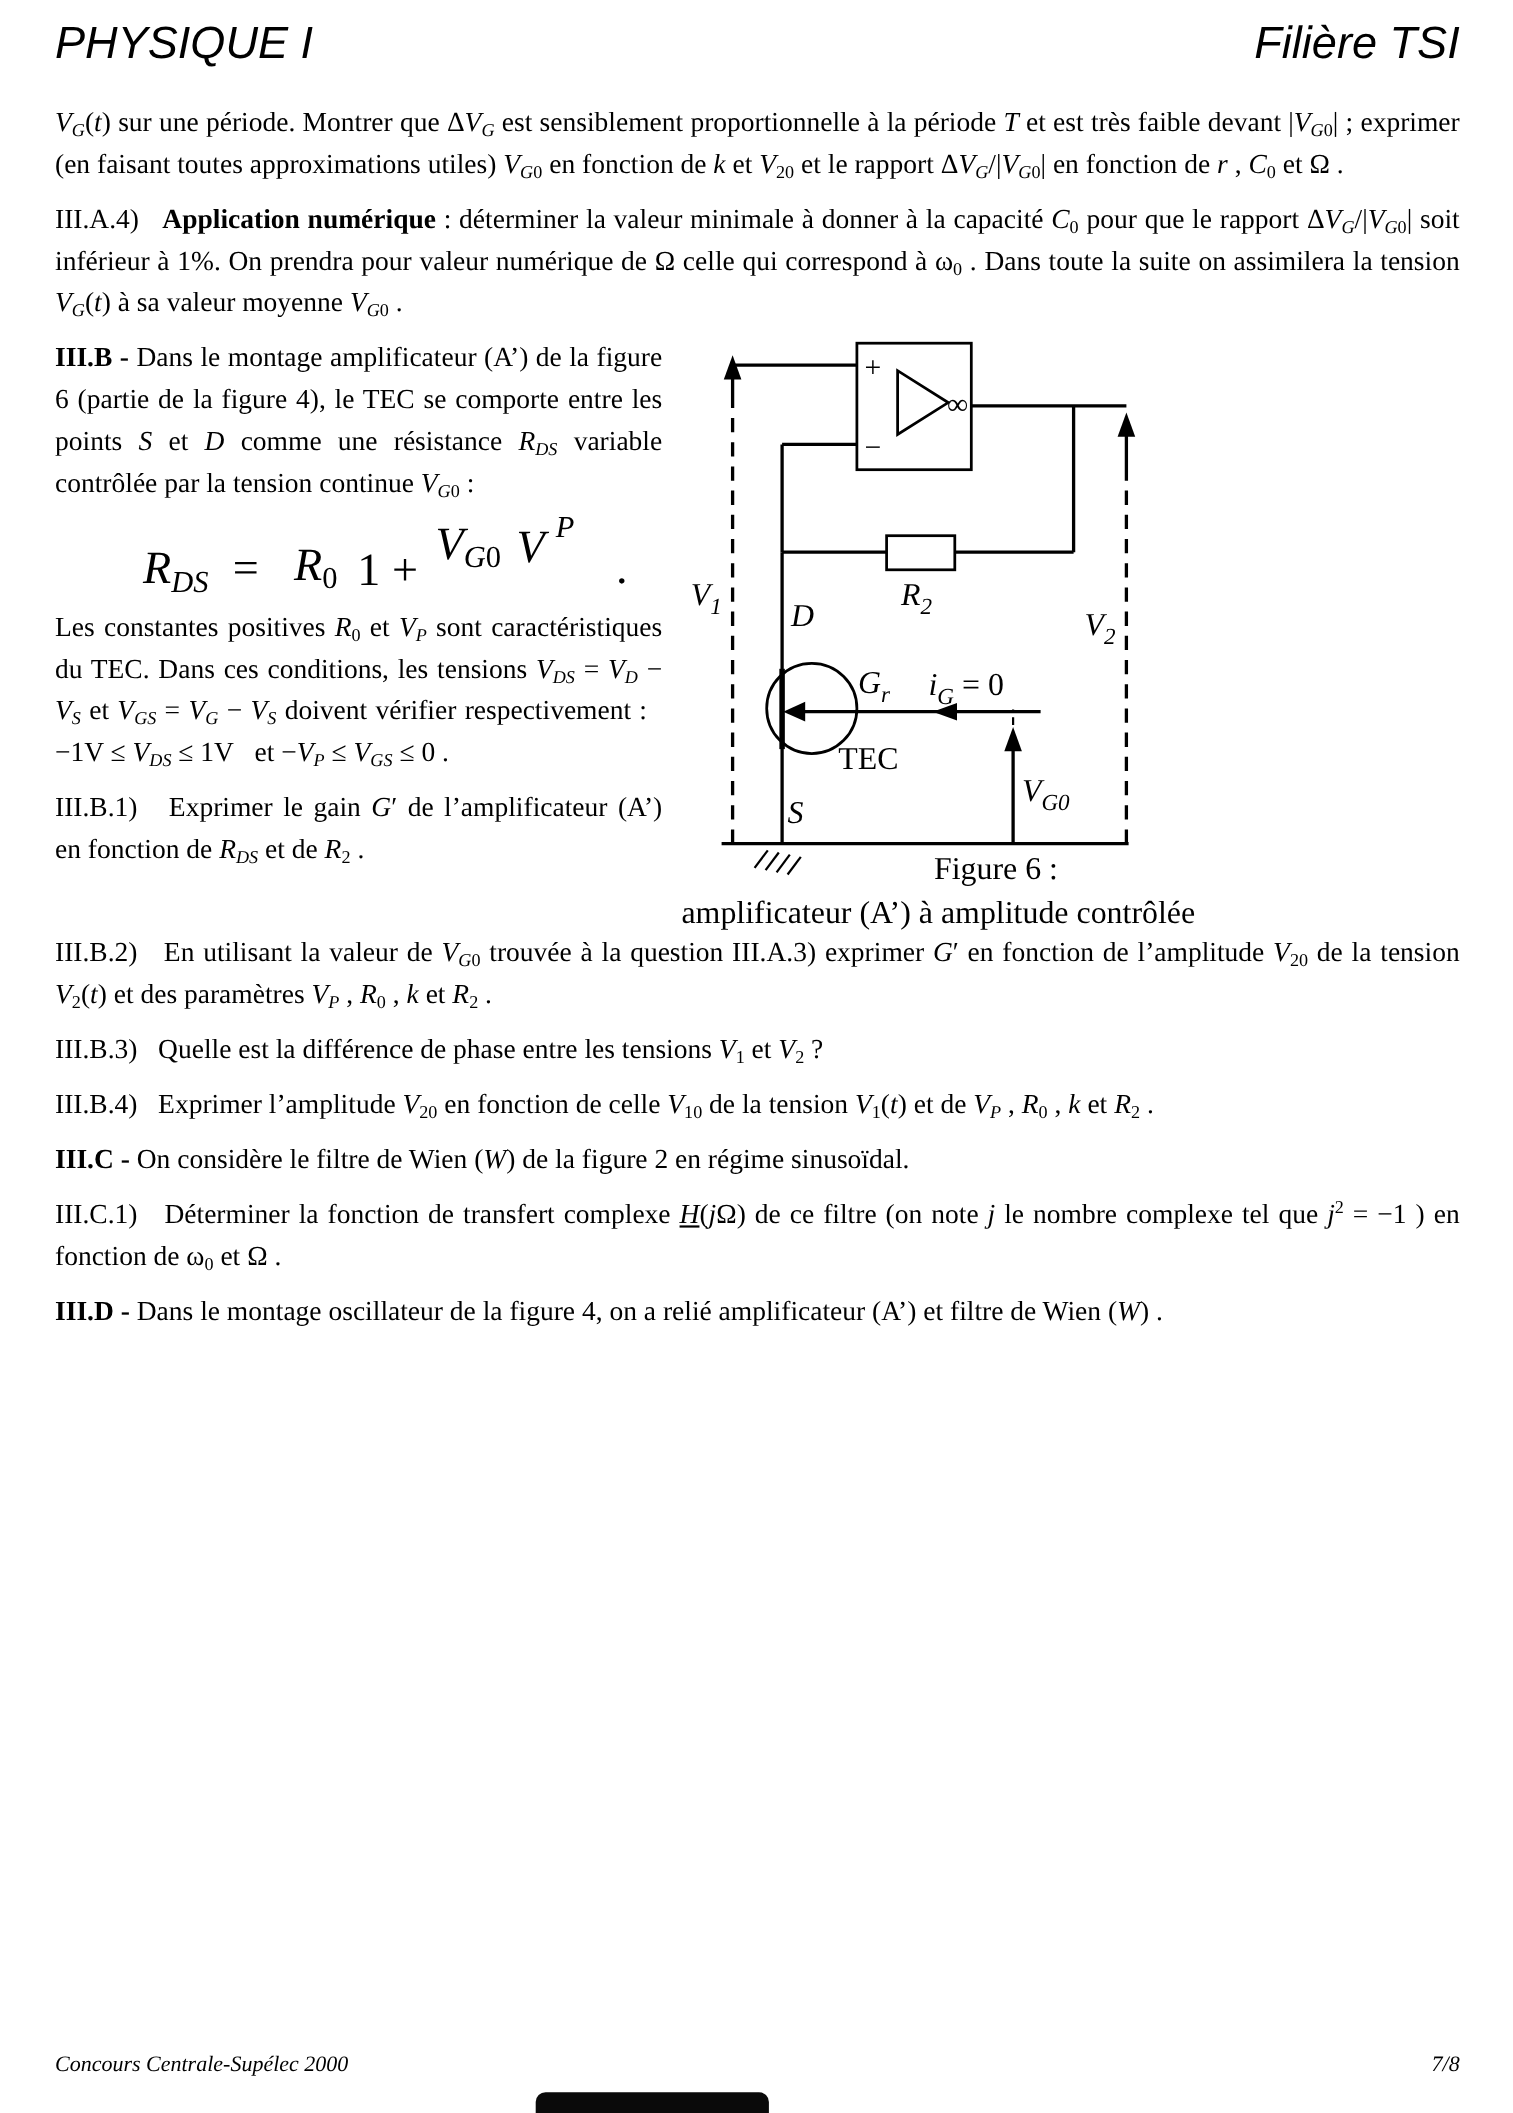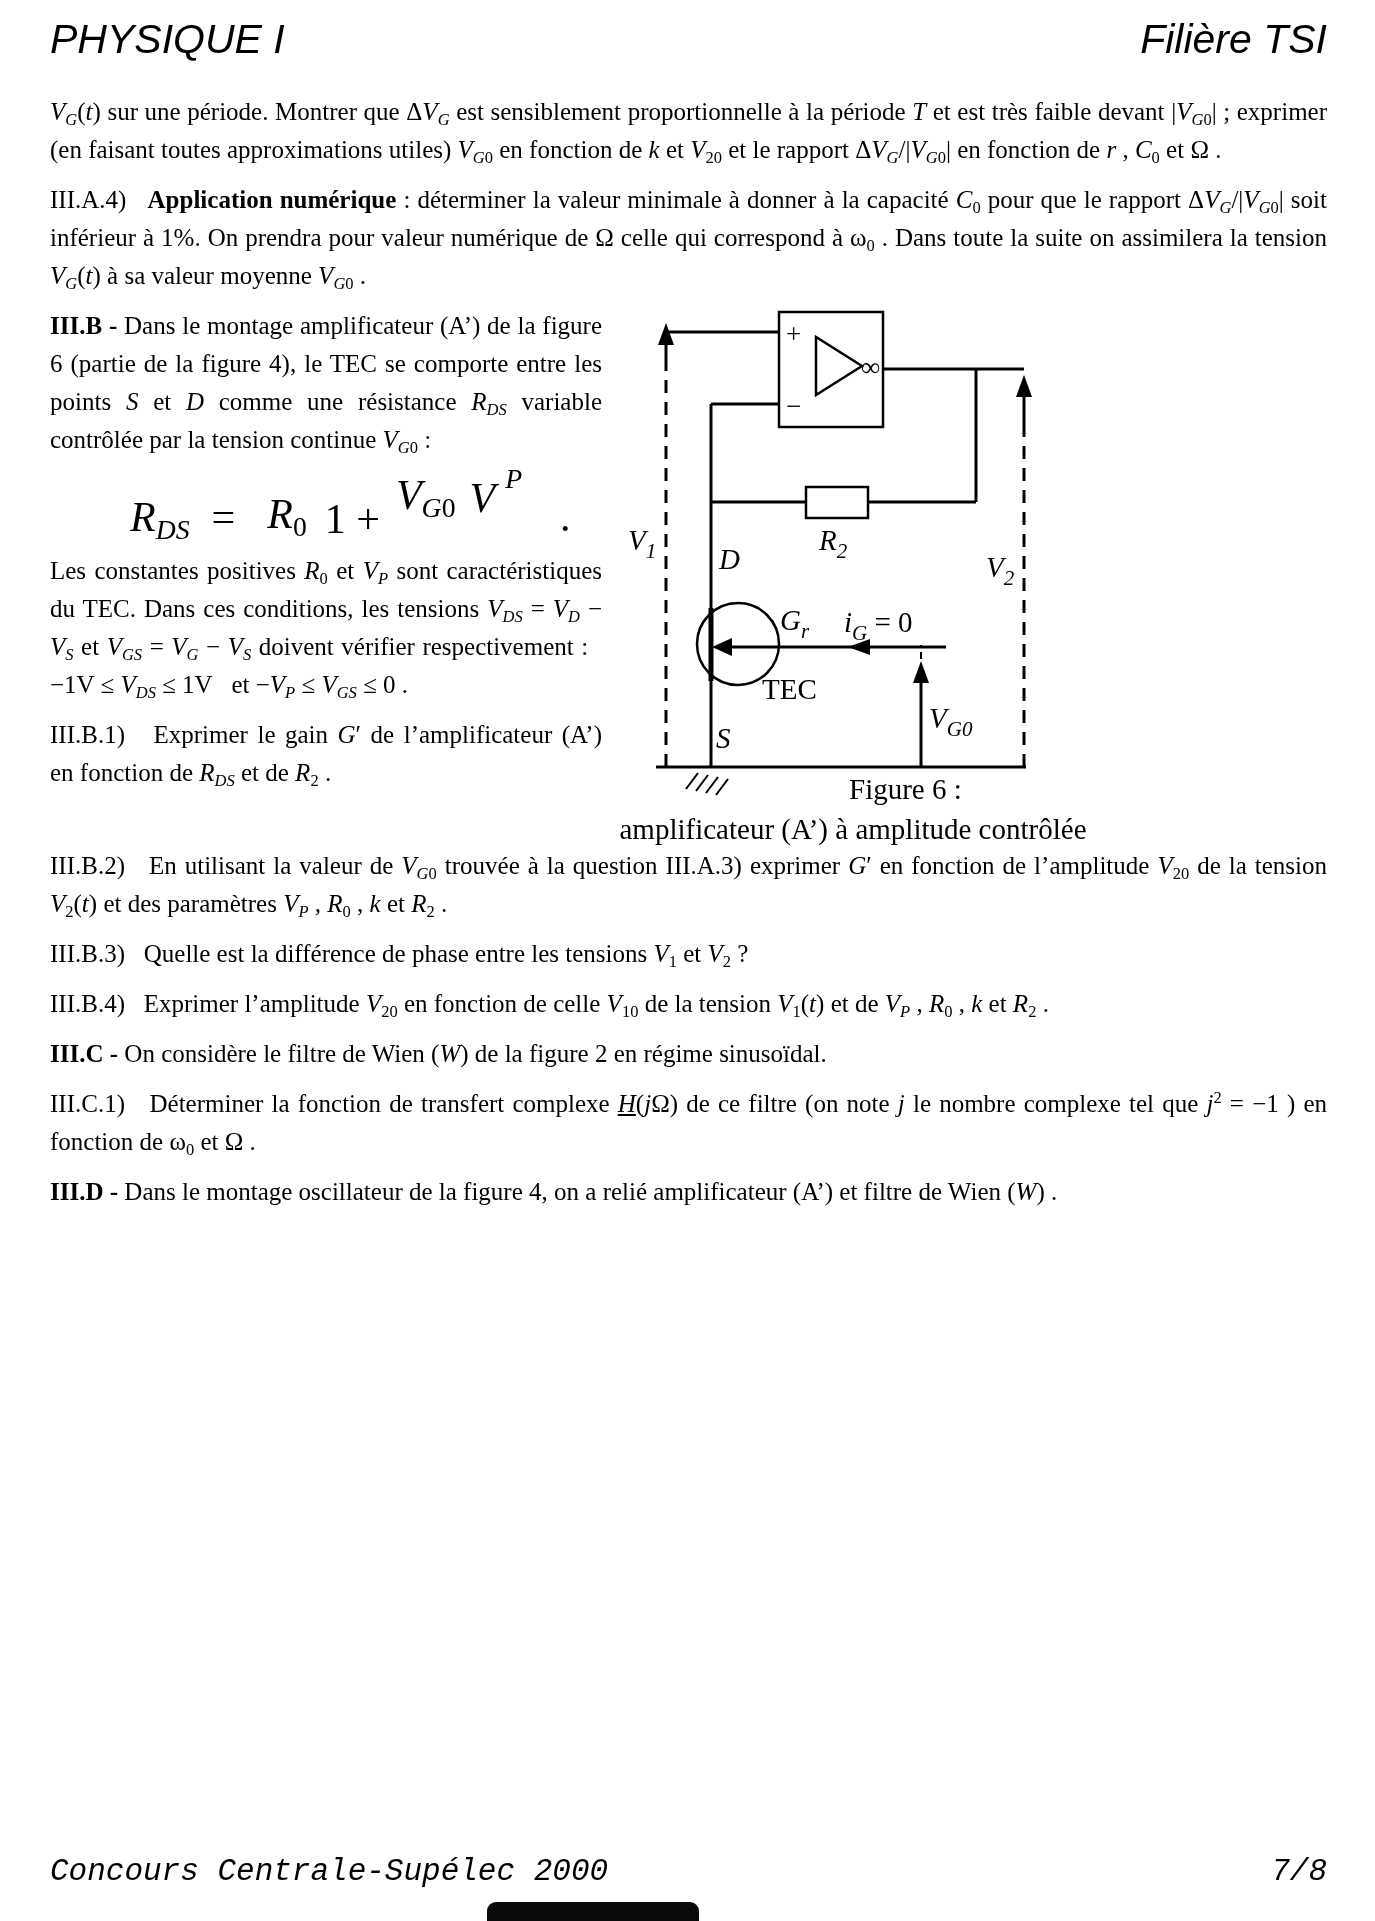--- a/index.html
+++ b/index.html
@@ -40,21 +40,21 @@
   .fig-caption{font-size:29px;line-height:36px;text-align:center;margin-top:0px;}
   .svg-rm{font-family:"Liberation Serif", serif;font-size:29px;font-style:normal;}
   .svg-it{font-family:"Liberation Serif", serif;font-size:29px;font-style:italic;}
   .svg-sub{font-size:21px;}
   .svg-sign{font-family:"Liberation Serif", serif;font-size:27px;}
   .svg-inf{font-family:"Liberation Serif", serif;font-size:27px;}
   
   .doc-footer{
     position:absolute;left:50px;right:48px;bottom:32px;
     display:flex;justify-content:space-between;align-items:baseline;
-    font-family:Liberation Mono, monospace;font-style:italic;font-size:31px;
+    font-family:Liberation Serif, serif;font-style:italic;font-size:20px;
   }
   .scan-artifact{
     position:absolute;bottom:0;left:487px;width:212px;height:19px;
     background:#0a0a0a;border-radius:9px 9px 0 0;
   }
 </style>
 </head>
 <body>
 
 <div class="page">

